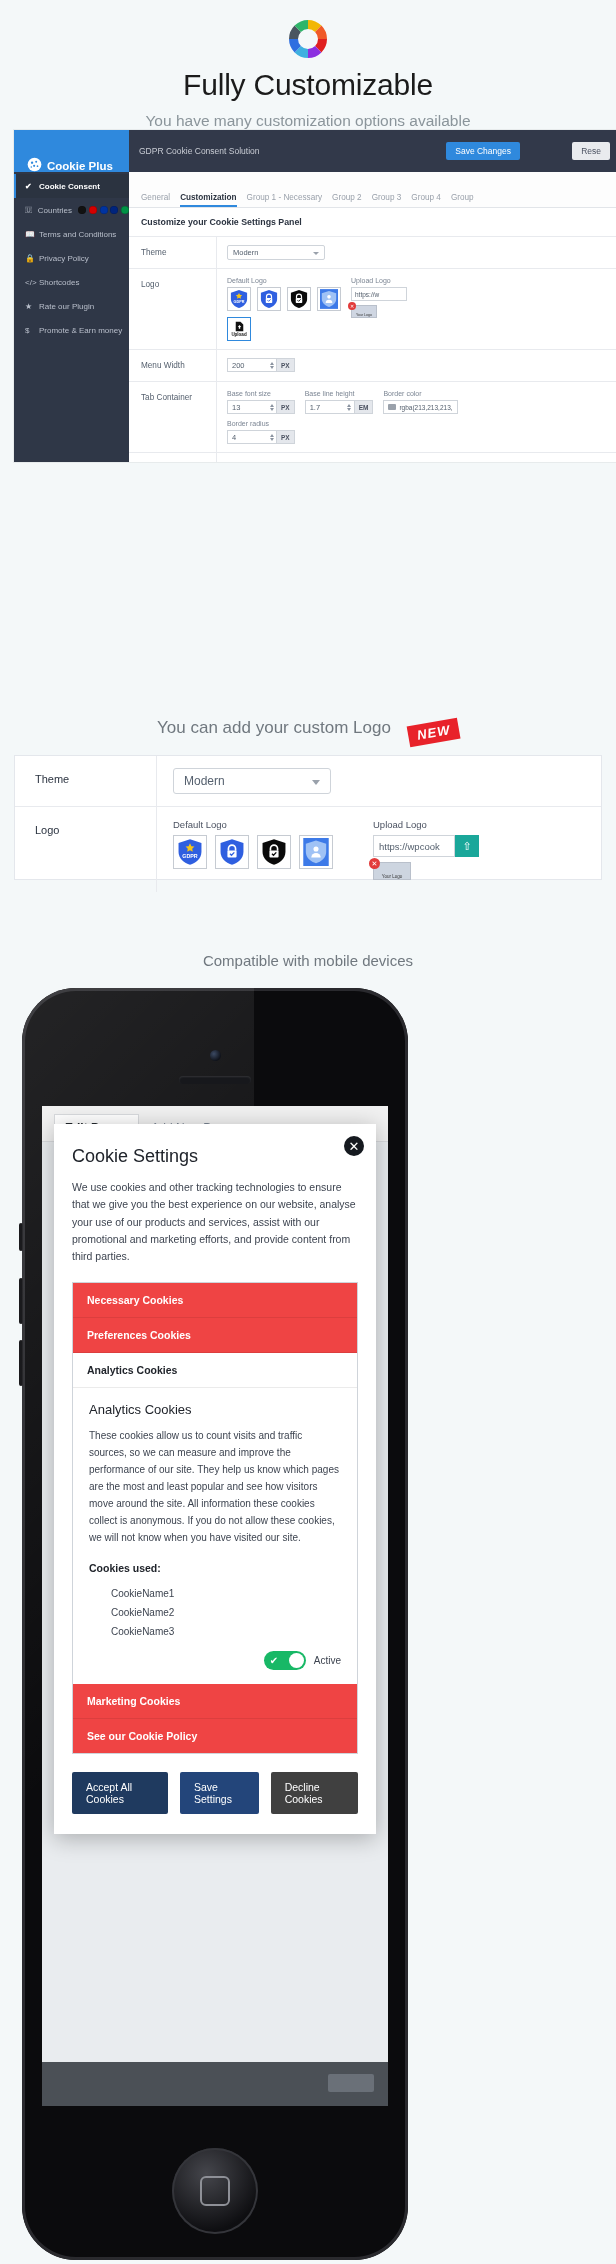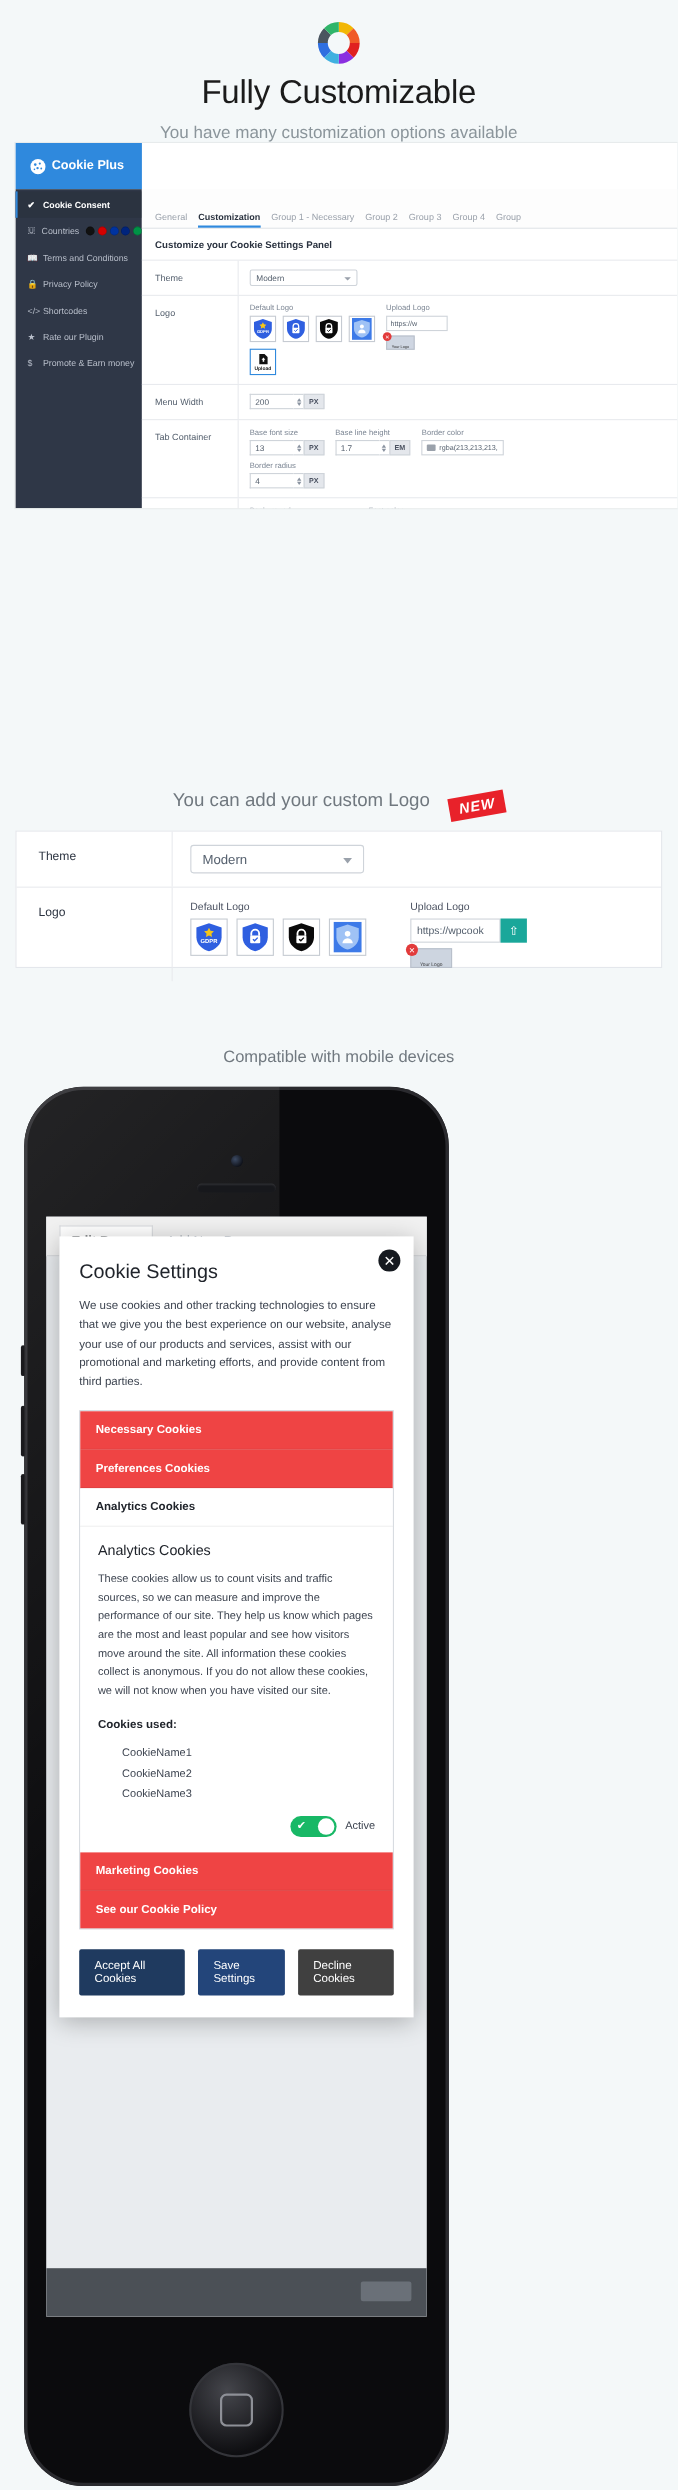--- a/index.html
+++ b/index.html
@@ -27,21 +27,21 @@
   
   .admin {
     position: absolute; left: 14px; top: 130px;
     width: 602px; height: 332px;
     background: #fff; overflow: hidden;
     box-shadow: 0 0 0 1px rgba(0,0,0,.05);
   }
   .admin-top { display: flex; height: 42px; }
   .brand {
     width: 115px; background: #2f89dd; color: #fff;
-    display: flex; align-items: center; gap: 5px;
+    display: flex; align-items: flex-end; gap: 5px;
     padding-left: 13px; font-size: 11.5px; font-weight: bold;
   }
   .cookie-glyph { width: 15px; height: 15px; position: relative; }
   .admin-bar {
     flex: 1; background: #32394a; display: flex; align-items: center;
     padding: 0 10px; position: relative;
   }
   .admin-bar-text { color: #c8ccd4; font-size: 8.5px; }
   .adm-btn {
     position: absolute; font-size: 8.5px; border-radius: 2px;
@@ -364,20 +364,25 @@
         <svg viewBox="0 0 16 16" width="15" height="15">
           <circle cx="8" cy="8" r="7.3" fill="#ffffff"></circle>
           <circle cx="5.4" cy="6" r="1.25" fill="#2f89dd"></circle>
           <circle cx="9.8" cy="5" r="1.05" fill="#2f89dd"></circle>
           <circle cx="7.6" cy="9.4" r="1.15" fill="#2f89dd"></circle>
           <circle cx="11.2" cy="9.8" r="0.9" fill="#2f89dd"></circle>
           <circle cx="4.6" cy="10.6" r="0.8" fill="#2f89dd"></circle>
         </svg>
       </span>
       <span>Cookie Plus</span>
+    </div>
+    <div class="admin-bar">
+      <span class="admin-bar-text">GDPR Cookie Consent Solution</span>
+      <span class="adm-btn primary">Save Changes</span>
+      <span class="adm-btn ghost">Rese</span>
     </div>
   </div>
 
   <div class="admin-body">
     <div class="admin-side">
       <div class="side-item active">
         <span class="side-ic">✔</span>
         <span>Cookie Consent</span>
       </div>
       <div class="side-item">

